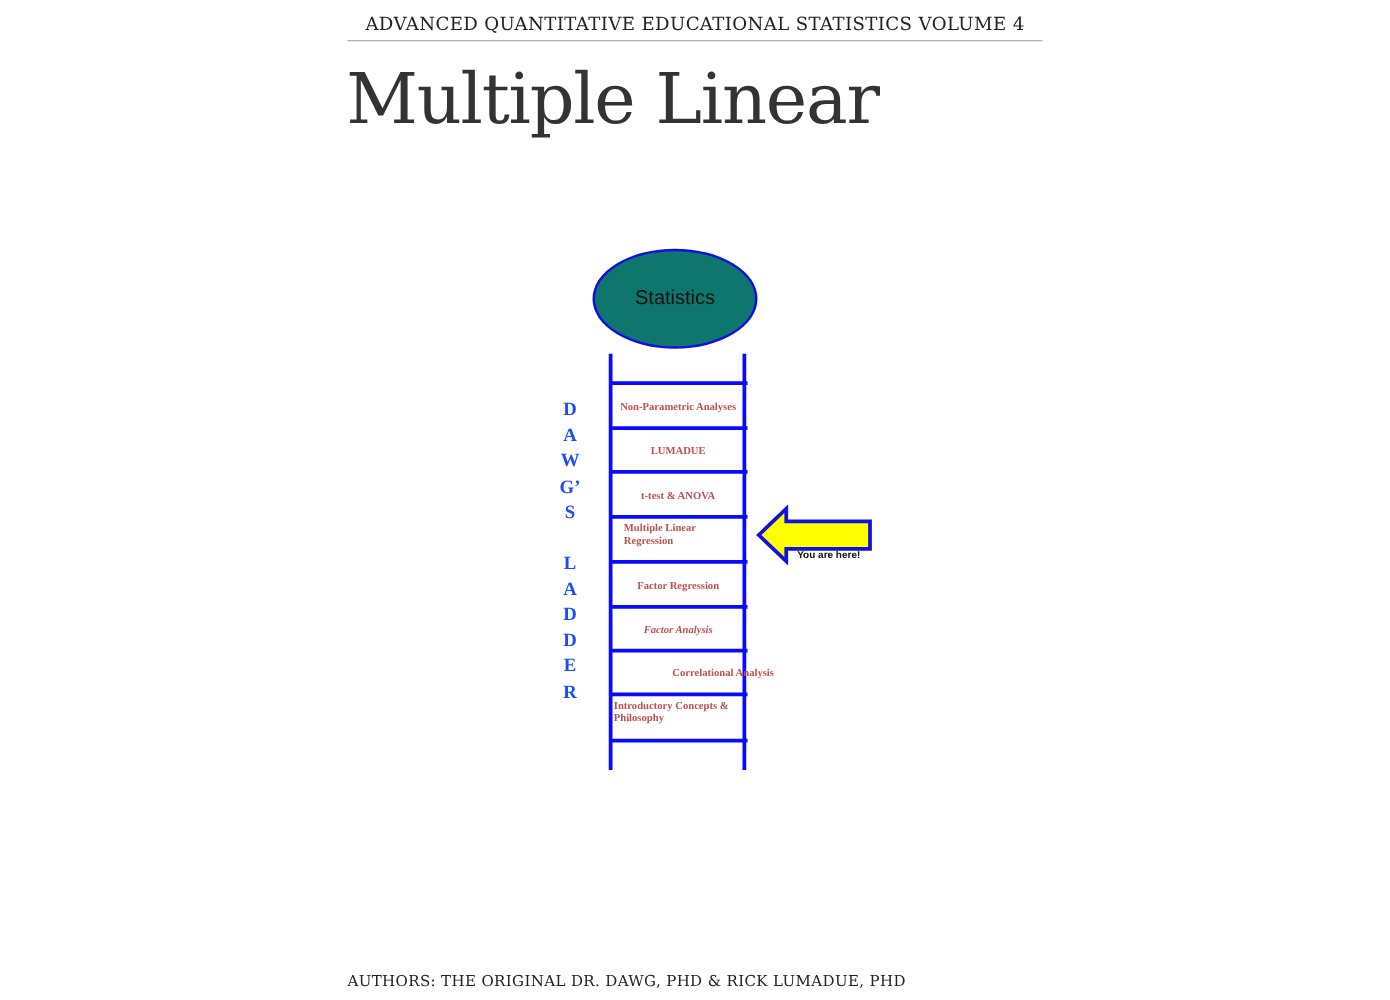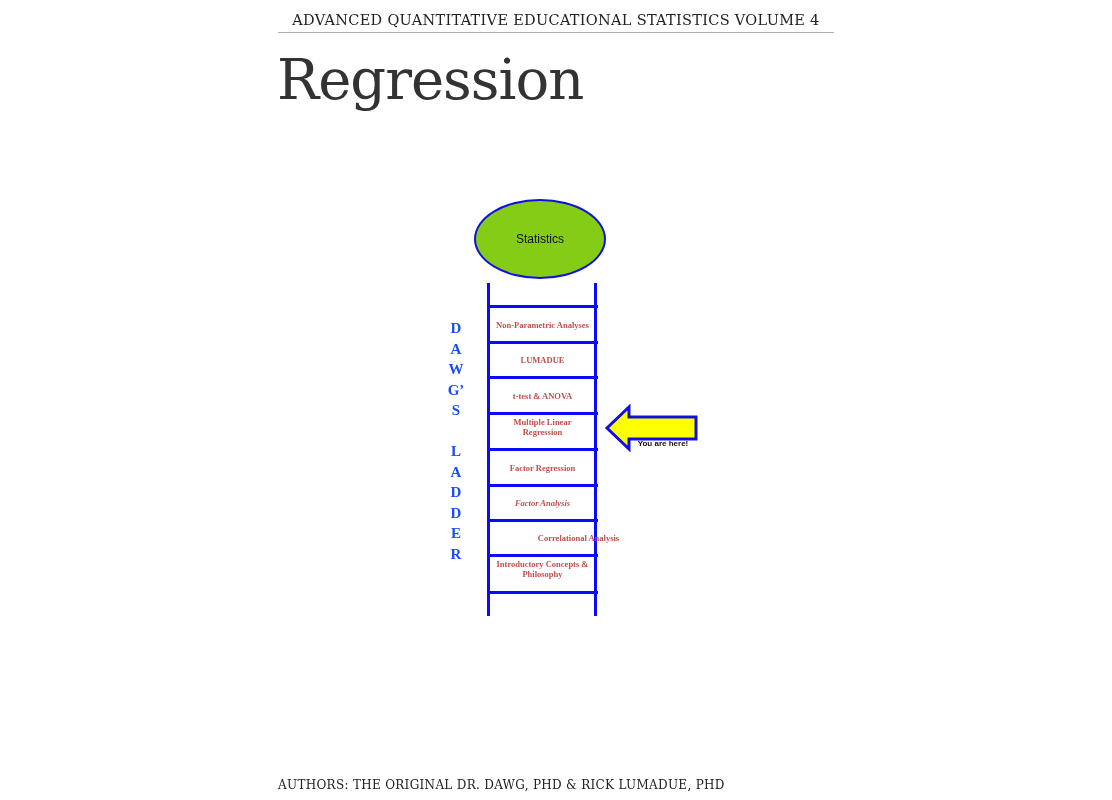--- a/index.html
+++ b/index.html
@@ -1,36 +1,36 @@
 <!DOCTYPE html>
 <html><head>
 <meta charset="utf-8">
 <style>
   html, body { margin:0; padding:0; }
   body { width:1112px; height:800px; background:#ffffff; position:relative; overflow:hidden; font-family:"DejaVu Serif", serif; }
   .series { position:absolute; left:278px; top:12px; width:556px; font-size:14.5px; letter-spacing:0.3px; color:#222; font-family:"DejaVu Serif", serif; padding-bottom:4px; border-bottom:1.5px solid #b0b0b0; white-space:nowrap;text-align:center; }
   .title { position:absolute; left:277px; top:48px; font-size:56px; line-height:64px; color:#333; font-family:"DejaVu Serif", serif; letter-spacing:-1px; }
   .authors { position:absolute; left:278px; top:778px; font-size:12px; color:#222; font-family:"DejaVu Serif", serif; letter-spacing:0.3px; white-space:nowrap; }
   .diagram { position:absolute; left:0; top:0; width:1112px; height:800px; }
-  .stats-ellipse { position:absolute; left:474px; top:199px; width:132px; height:80px; border-radius:50%; background:#84cc16; border:2.5px solid #1010e0; box-sizing:border-box; display:flex; align-items:center; justify-content:center; font-family:"Liberation Sans", sans-serif; font-size:12px; color:#111; }
+  .stats-ellipse { position:absolute; left:474px; top:199px; width:132px; height:80px; border-radius:50%; background:#0f766e; border:2.5px solid #1010e0; box-sizing:border-box; display:flex; align-items:center; justify-content:center; font-family:"Liberation Sans", sans-serif; font-size:16px; color:#111; }
   .rail { position:absolute; width:3px; background:#0a0aff; top:283px; height:333px; }
   .rung { position:absolute; left:488px; width:110px; height:3px; background:#0a0aff; }
-  .rung-label { position:absolute; left:491px; width:103px; text-align:center; font-family:"Liberation Serif", serif; font-weight:bold; font-size:8.5px; line-height:10px; color:#c0504d; display:flex; align-items:center; justify-content:center; }
+  .rung-label { position:absolute; left:491px; width:103px; font-family:"Liberation Serif", serif; font-weight:bold; font-size:8.5px; line-height:10px; color:#c0504d; display:flex; align-items:center; justify-content:center; }
   .vert-letters { position:absolute; left:446px; top:318px; width:20px; text-align:center; font-family:"Liberation Serif", serif; font-weight:bold; font-size:15px; line-height:20.5px; color:#1a4cff; }
   .vert-letters span { display:block; height:20.5px; }
   .arrow { position:absolute; left:604px; top:404px; width:96px; height:48px; }
   .arrow-label { position:absolute; left:628px; top:420px; width:70px; text-align:center; font-family:"Liberation Sans", sans-serif; font-weight:bold; font-size:8px; color:#111;margin-top:19px; }
 </style>
 </head>
 <body>
 
 <div class="series">ADVANCED QUANTITATIVE EDUCATIONAL STATISTICS VOLUME 4</div>
 
 <div class="title">
-  <div>Regression</div>
+  <div>Multiple Linear</div>
 </div>
 
 <div class="diagram">
   <div class="stats-ellipse">
     <span>Statistics</span>
   </div>
 
   <div class="rail" style="left:487px;"></div>
   <div class="rail" style="left:594px;"></div>
 

